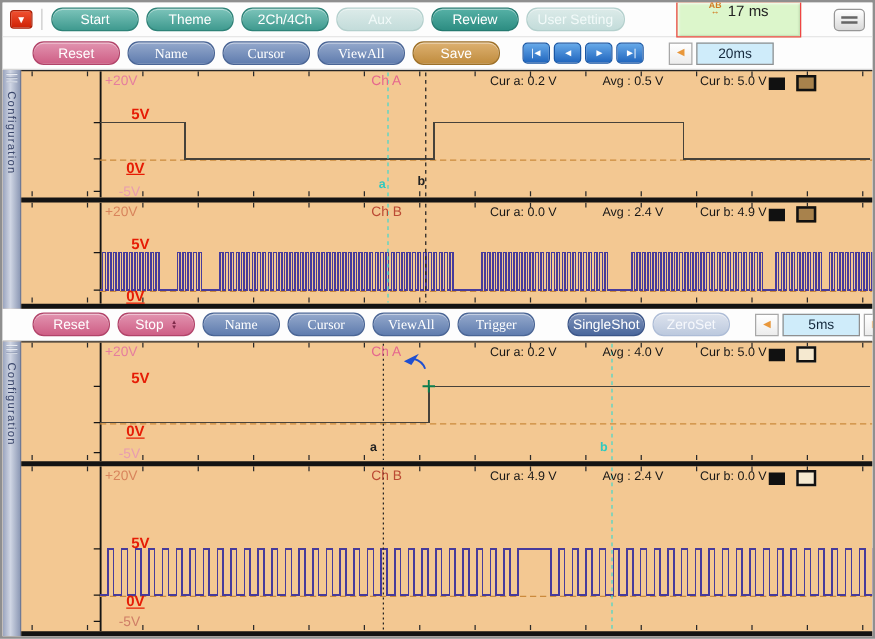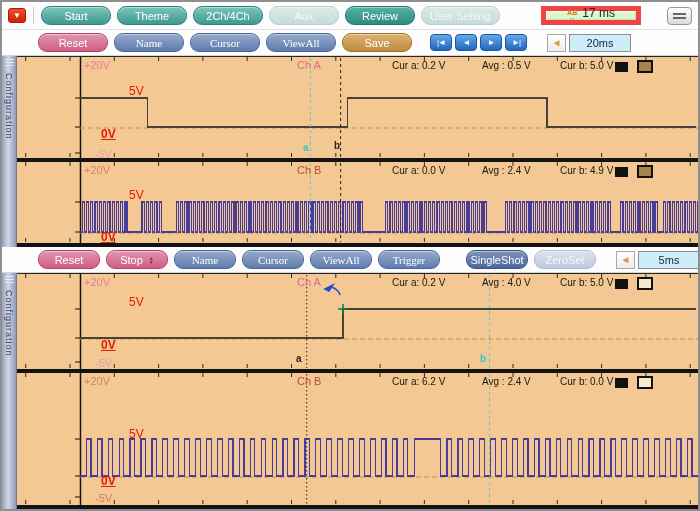--- a/index.html
+++ b/index.html
@@ -19,32 +19,32 @@
          box-shadow: inset 0 1px 0 rgba(255,255,255,.45); white-space:nowrap; }
   .teal   { background:linear-gradient(#7cc4ba,#3f9a8f); border:1px solid #2f8378; }
   .teal-active { background:linear-gradient(#56b1a6,#2d8d82); border:1px solid #257a70; }
   .teal-dis { background:linear-gradient(#dcebe9,#c3dcda); border:1px solid #b4d0cd; color:#f2faf9; }
   .pink  { background:linear-gradient(#e294b0,#ce5e85); border:1px solid #b14369; }
   .blue  { background:linear-gradient(#95a9cc,#5f7cae); border:1px solid #4a6595;font-family:Liberation Serif, serif; }
   .blue-dark { background:linear-gradient(#7e92ba,#4a679c); border:1px solid #3b5588;margin-left:20px; }
   .blue-dis { background:linear-gradient(#dde3ee,#bcc9de); border:1px solid #adbcd6; color:#f6f8fc;text-align:center; }
   .save { background:linear-gradient(#ddb171,#c08c3e); border:1px solid #9d7028; }
   .spinner { display:flex; flex-direction:column; margin-left:6px; line-height:4px; font-size:5px; color:#7e2a49; }
-  .meas-box { height:19px; width:100px; background:#dcf6cb; border:5px solid #ef4444;
+  .meas-box { height:29px; width:100px; background:#dcf6cb; border:1px solid #ef4444;
               box-shadow:inset 1px 1px 2px rgba(255,255,255,.8), inset -1px -1px 1px rgba(120,150,100,.25);
-              display:flex; align-items:flex-end; justify-content:center; gap:5px; margin-left:auto; }
+              display:flex; align-items:flex-start; justify-content:center; gap:5px; margin-left:auto; }
   .ab-glyph { color:#d2791f; font-size:7px; font-weight:bold; line-height:5px; text-align:center; }
   .meas-val { font-size:12px; color:#222; }
   .hamburger { width:25px; height:18px; border:1px solid #979797; border-radius:4px;
                background:linear-gradient(#ffffff,#d9d9d9); margin-left:26px;
                display:flex; align-items:center; justify-content:center; }
   .hamburger .bars { width:13px; height:2px; background:#666; box-shadow:0 4px 0 #666; margin-top:-4px; }
 
   
-  .toolbar { height:26px; display:flex; align-items:center; padding-left:36px; background:#fdfdfd;
+  .toolbar { height:26px; display:flex; align-items:center; padding-left:24px; background:#fdfdfd;
              border-bottom:1px solid #d6d6d6; }
   .toolbar2 .btn { min-width:62px; }
   .btn-wide { min-width:80px; }
   .navgrp { display:flex; gap:3px; margin:0 6px 0 12px; }
   .navbtn { width:22px; height:17px; border-radius:4px; background:linear-gradient(#66a9e9,#2166be);
             border:1px solid #1a57a4; color:#fff; font-size:8px; display:flex; align-items:center;
             justify-content:center; letter-spacing:-1px; }
   .tbsel { display:flex; align-items:center; margin-left:14px; }
   .tb-arrow { width:19px; height:18px; background:linear-gradient(#ffffff,#ececec); border:1px solid #a8a8a8;
               color:#e8973b; font-size:10px; display:flex; align-items:center; justify-content:center; }
@@ -68,21 +68,21 @@
   .lbl { position:absolute; z-index:2;text-align:right; }
   .overvolt { left:67px; top:2px; font-size:11px; }
   .ch-name  { left:280px; top:2px; font-size:11px; }
   .chA .overvolt { color:#e57d9e; } .chA .ch-name { color:#e5688e; }
   .chB .overvolt { color:#d8845c; } .chB .ch-name { color:#bb4a34; }
   .readout { color:#161616; font-size:10px; top:3px; }
   .r1 { left:375px; } .r2 { left:465px; } .r3 { left:543px; }
   .ic1 { left:598px; top:5px; width:13px; height:10px; background:#111; }
   .ic2 { left:620px; top:3px; width:16px; height:13px; border:2px solid #111; background:#a8824c; }
   .s2 .ic2 { background:#f5e9d0; }
-  .v5 { color:#e61c05; font-weight:normal; font-size:12px; left:88px;margin-left:24px; }
+  .v5 { color:#e61c05; font-weight:bold; font-size:12px; left:88px; }
   .v0 { color:#e61c05; font-weight:bold; font-size:12px; left:84px;text-decoration:underline; }
   .vneg { font-size:11px; left:78px; }
   .chA .vneg { color:#e89cb0; } .chB .vneg { color:#cf7d66; }
   .clab { font-size:10px; font-weight:bold; }
   .clab.cy { color:#2fc9bf; } .clab.bk { color:#222; }
 
   #strip-s1a .v5 { top:27px; } #strip-s1a .v0 { top:70px; } #strip-s1a .vneg { top:91px; }
   #strip-s1b .v5 { top:26px; } #strip-s1b .v0 { top:68px; }
   #strip-s2a .v5 { top:21px; } #strip-s2a .v0 { top:64px; } #strip-s2a .vneg { top:83px; }
   #strip-s2b .v5 { top:54px; } #strip-s2b .v0 { top:101px; } #strip-s2b .vneg { top:119px; }
@@ -247,21 +247,21 @@
             <path d="M8.7,0V4M8.7,127V131M53.0,0V4M53.0,127V131M97.3,0V4M97.3,127V131M141.6,0V4M141.6,127V131M185.9,0V4M185.9,127V131M230.2,0V4M230.2,127V131M274.5,0V4M274.5,127V131M318.8,0V4M318.8,127V131M363.1,0V4M363.1,127V131M407.4,0V4M407.4,127V131M451.7,0V4M451.7,127V131M496.0,0V4M496.0,127V131M540.3,0V4M540.3,127V131M584.6,0V4M584.6,127V131M628.9,0V4M628.9,127V131M673.2,0V4M673.2,127V131" stroke="#2a2a2a" stroke-width="1" fill="none"></path>
             <line x1="63.5" y1="0" x2="63.5" y2="132" stroke="#141414" stroke-width="1.5"></line>
             <path d="M58,66H63M58,103H63M58,124H63" stroke="#141414" stroke-width="1" fill="none"></path>
             <line x1="63" y1="104" x2="681" y2="104" stroke="#cc8a3c" stroke-dasharray="5,3" stroke-width="1"></line>
             <path d="M63,103V103H69.3V66H73.9V103H80.3V66H84.9V103H91.2V66H95.8V103H102.1V66H106.7V103H113.0V66H117.6V103H124.0V66H128.6V103H134.9V66H139.5V103H145.8V66H150.4V103H156.8V66H161.4V103H167.7V66H172.3V103H178.6V66H183.2V103H189.5V66H194.1V103H200.5V66H205.1V103H211.4V66H216.0V103H222.3V66H226.9V103H233.3V66H237.8V103H244.2V66H248.8V103H255.1V66H259.7V103H266.0V66H270.6V103H277.0V66H281.6V103H287.9V66H292.5V103H298.8V66H303.4V103H309.8V66H314.3V103H320.7V66H325.3V103H331.6V66H336.2V103H342.5V66H347.1V103H353.5V66H358.1V103H364.4V66H369.0V103H375.3V66H379.9V103H386.2V66H390.8V103H397.2V66H401.8V66H412.7V66H423.6V103H430.0V66H434.5V103H440.9V66H445.5V103H451.8V66H456.4V103H462.7V66H467.3V103H473.7V66H478.3V103H484.6V66H489.2V103H495.5V66H500.1V103H506.5V66H511.0V103H517.4V66H522.0V103H528.3V66H532.9V103H539.2V66H543.8V103H550.2V66H554.8V103H561.1V66H565.7V103H572.0V66H576.6V103H582.9V66H587.5V103H593.9V66H598.5V103H604.8V66H609.4V103H615.7V66H620.3V103H626.7V66H631.2V103H637.6V66H642.2V103H648.5V66H653.1V103H659.4V66H664.0V103H670.4V66H675.0V103H681.3V66H685.9" stroke="#473b9b" fill="none" stroke-width="1.2" shape-rendering="crispEdges"></path>
             <line x1="289.7" y1="1" x2="289.7" y2="131" stroke="#222222" stroke-dasharray="1.5,2.5" stroke-width="1"></line>
             <line x1="472.6" y1="1" x2="472.6" y2="131" stroke="#45d8cc" stroke-dasharray="3,3" stroke-width="1"></line>
           </svg>
         <span class="lbl overvolt">+20V</span>
         <span class="lbl ch-name">Ch B</span>
-        <span class="lbl readout r1">Cur a: 6.2 V</span>
+        <span class="lbl readout r1">Cur a: 4.9 V</span>
         <span class="lbl readout r2">Avg : 2.4 V</span>
         <span class="lbl readout r3">Cur b: 0.0 V</span>
         <span class="lbl ic1"></span>
         <span class="lbl ic2"></span>
         <span class="lbl v5">5V</span>
         <span class="lbl v0">0V</span>
         <span class="lbl vneg">-5V</span>
       </div>
     </div>
   </div>

